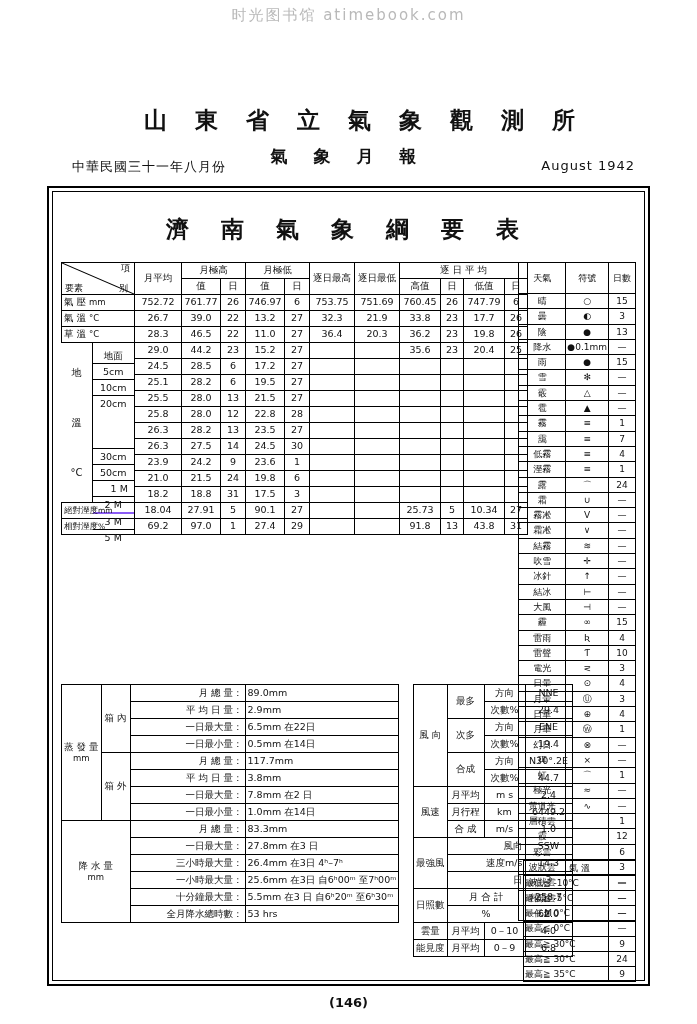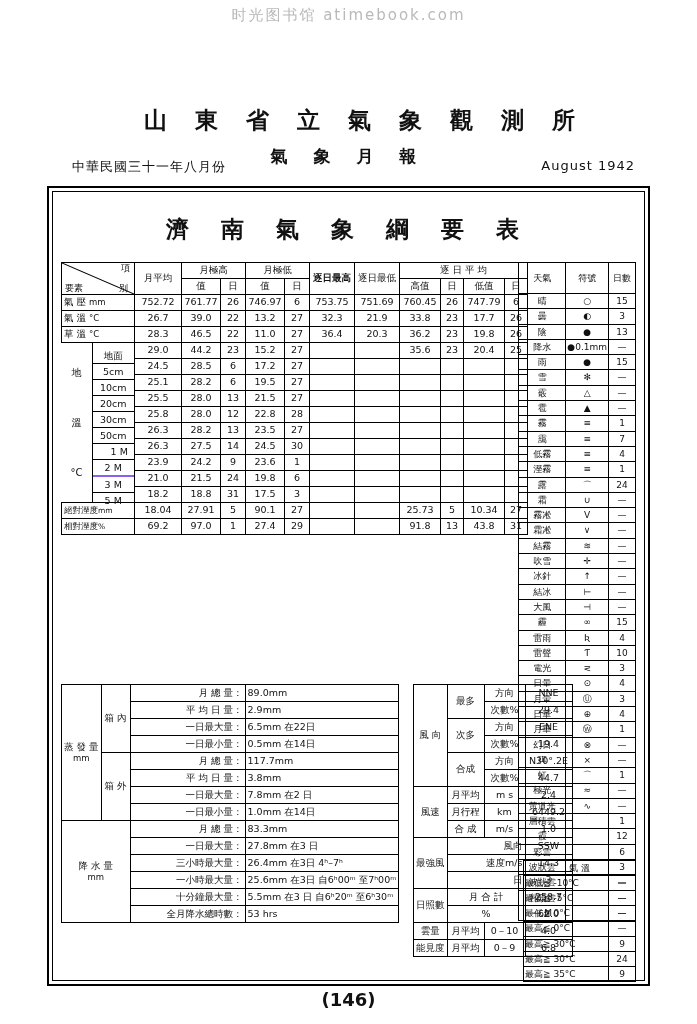--- a/index.html
+++ b/index.html
@@ -26,21 +26,21 @@
   .wsym{font-size:9px;font-family:"DejaVu Sans",sans-serif;}
   .wname{font-size:9.5px;letter-spacing:0px;}
   .slashcell{position:relative;}
   .diag{position:absolute;left:0;top:0;width:100%;height:100%;}
   #lowerleft{position:absolute;left:8px;top:492px;}
   #lowerleft td{height:16px;font-size:9.5px;}
   #lowerright{position:absolute;left:360px;top:492px;}
   #lowerright td{height:16px;font-size:9.5px;}
   #tempcount{position:absolute;right:8px;top:668px;}
   #tempcount td{height:14.2px;font-size:9px;padding:0 1px;}
-  .pageno{position:absolute;bottom:14px;left:0;width:697px;text-align:center;font-size:18px;font-weight:bold;}
+  .pageno{position:absolute;bottom:14px;left:0;width:697px;text-align:center;font-size:13px;font-weight:bold;}
   .tiny{font-size:7.5px;}
   .sm{font-size:8.5px;}
 </style>
 </head>
 <body>
 
 <div class="watermark">时光图书馆  atimebook.com</div>
 
 <div class="hdr-title">山 東 省 立 氣 象 觀 測 所</div>
 <div class="hdr-sub">氣  象  月  報</div>
@@ -59,21 +59,21 @@
         <svg class="diag" viewBox="0 0 68 30" preserveAspectRatio="none">
                 <line x1="0" y1="0" x2="68" y2="30" stroke="#000" stroke-width="1"></line>
               </svg>
         <div style="position:absolute;right:4px;top:0px;font-size:9px;">項</div>
         <div style="position:absolute;left:3px;bottom:1px;font-size:9px;">要素</div>
         <div style="position:absolute;right:6px;bottom:1px;font-size:9px;">別</div>
       </td>
       <td rowspan="2" style="width:42px;">月平均</td>
       <td colspan="2" style="width:54px;">月極高</td>
       <td colspan="2" style="width:54px;font-family:Liberation Serif, serif;">月極低</td>
-      <td rowspan="2" style="width:40px;font-weight:bold;">逐日最高</td>
+      <td rowspan="2" style="width:40px;">逐日最高</td>
       <td rowspan="2" style="width:40px;">逐日最低</td>
       <td colspan="4">逐 日 平 均</td>
     </tr>
     <tr>
       <td style="width:34px;">值</td>
       <td style="width:20px;">日</td>
       <td style="width:34px;">值</td>
       <td style="width:20px;">日</td>
       <td style="width:36px;">高值</td>
       <td style="width:18px;">日</td>
@@ -135,21 +135,21 @@
                 <span class="vhead">溫</span>
                 <span class="vhead">°C</span>
               </div>
             </td>
             <td style="border:none;padding:0;">
               <div style="display:flex;flex-direction:column;height:150px;">
                 <span style="height:15px;line-height:15px;">地面</span>
                 <span style="height:15px;line-height:15px;border-top:1px solid #000;">5cm</span>
                 <span style="height:15px;line-height:15px;border-top:1px solid #000;">10cm</span>
                 <span style="height:15px;line-height:15px;border-top:1px solid #000;">20cm</span>
-                <span style="height:15px;line-height:15px;border-top:1px solid #000;">30cm</span>
+                <span style="height:15px;line-height:15px;border-top:1px solid #000;margin-top:37px;">30cm</span>
                 <span style="height:15px;line-height:15px;border-top:1px solid #000;">50cm</span>
                 <span style="height:15px;line-height:15px;border-top:1px solid #000;padding-left:12px;">1 M</span>
                 <span style="height:15px;line-height:15px;border-top:1px solid #000;">2 M</span>
                 <span style="height:15px;line-height:15px;border-top:2px solid #8b5cf6;">3 M</span>
                 <span style="height:15px;line-height:15px;border-top:1px solid #000;">5 M</span>
               </div>
             </td>
           </tr>
         </tbody>
               </table>

